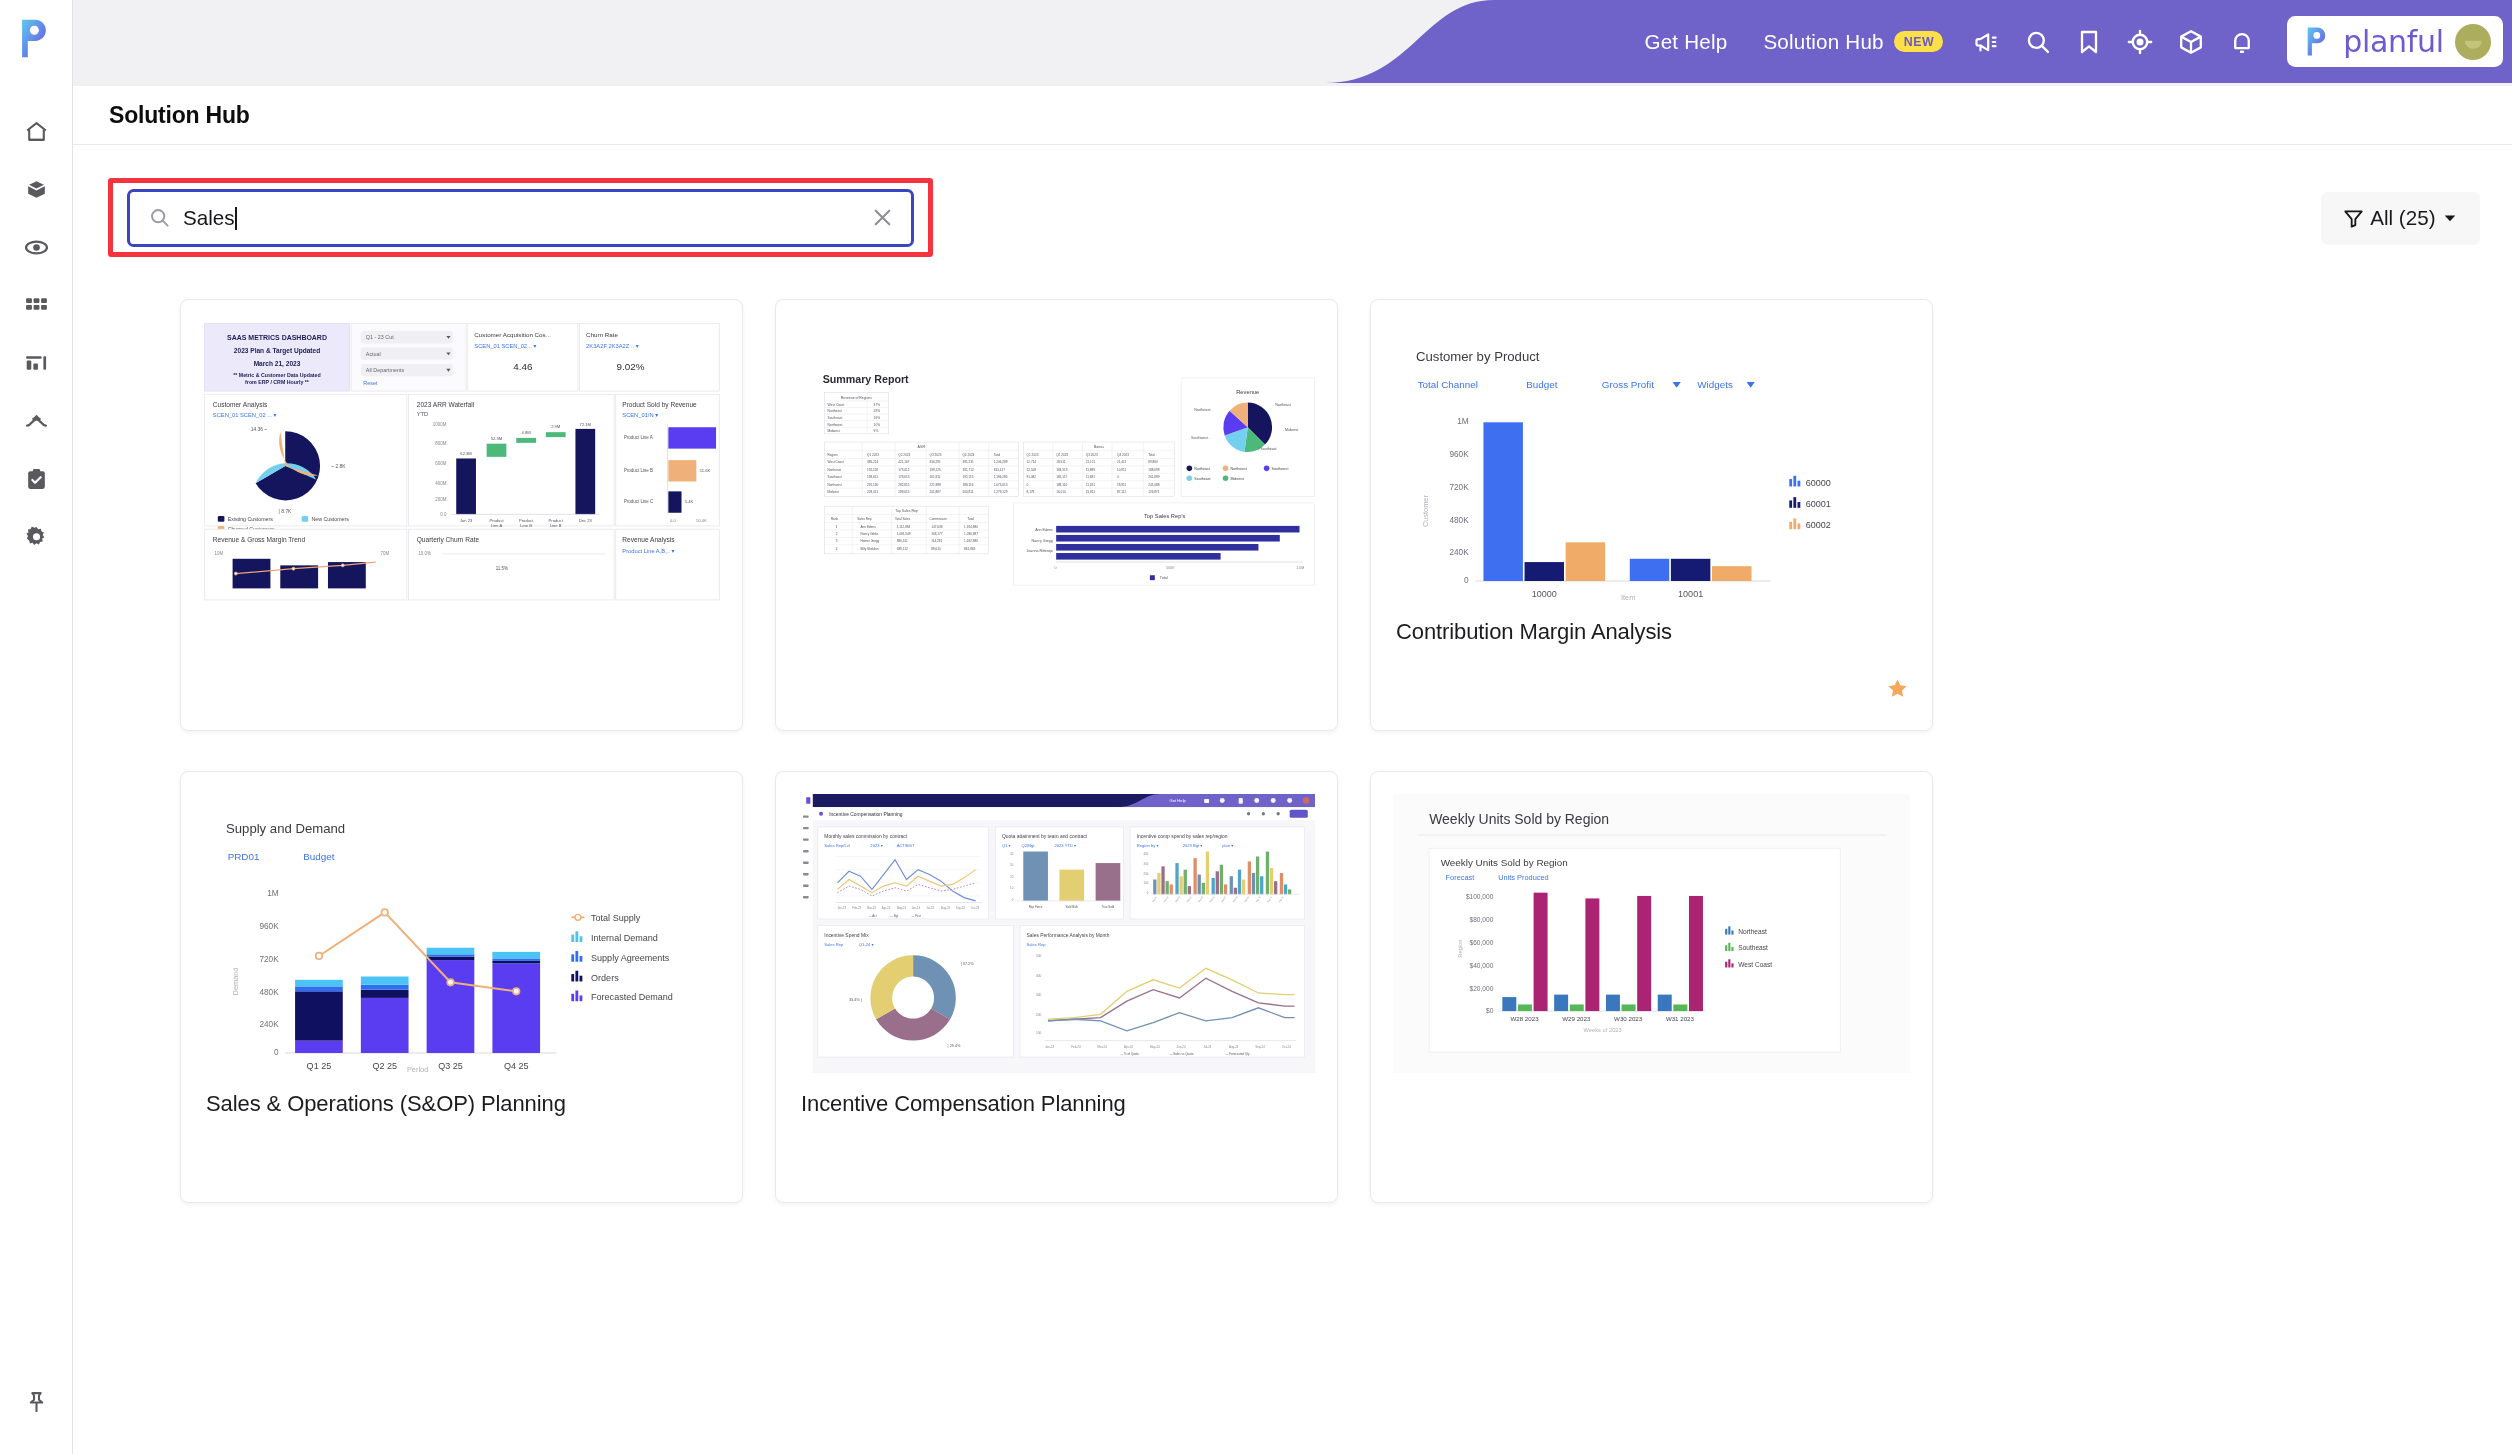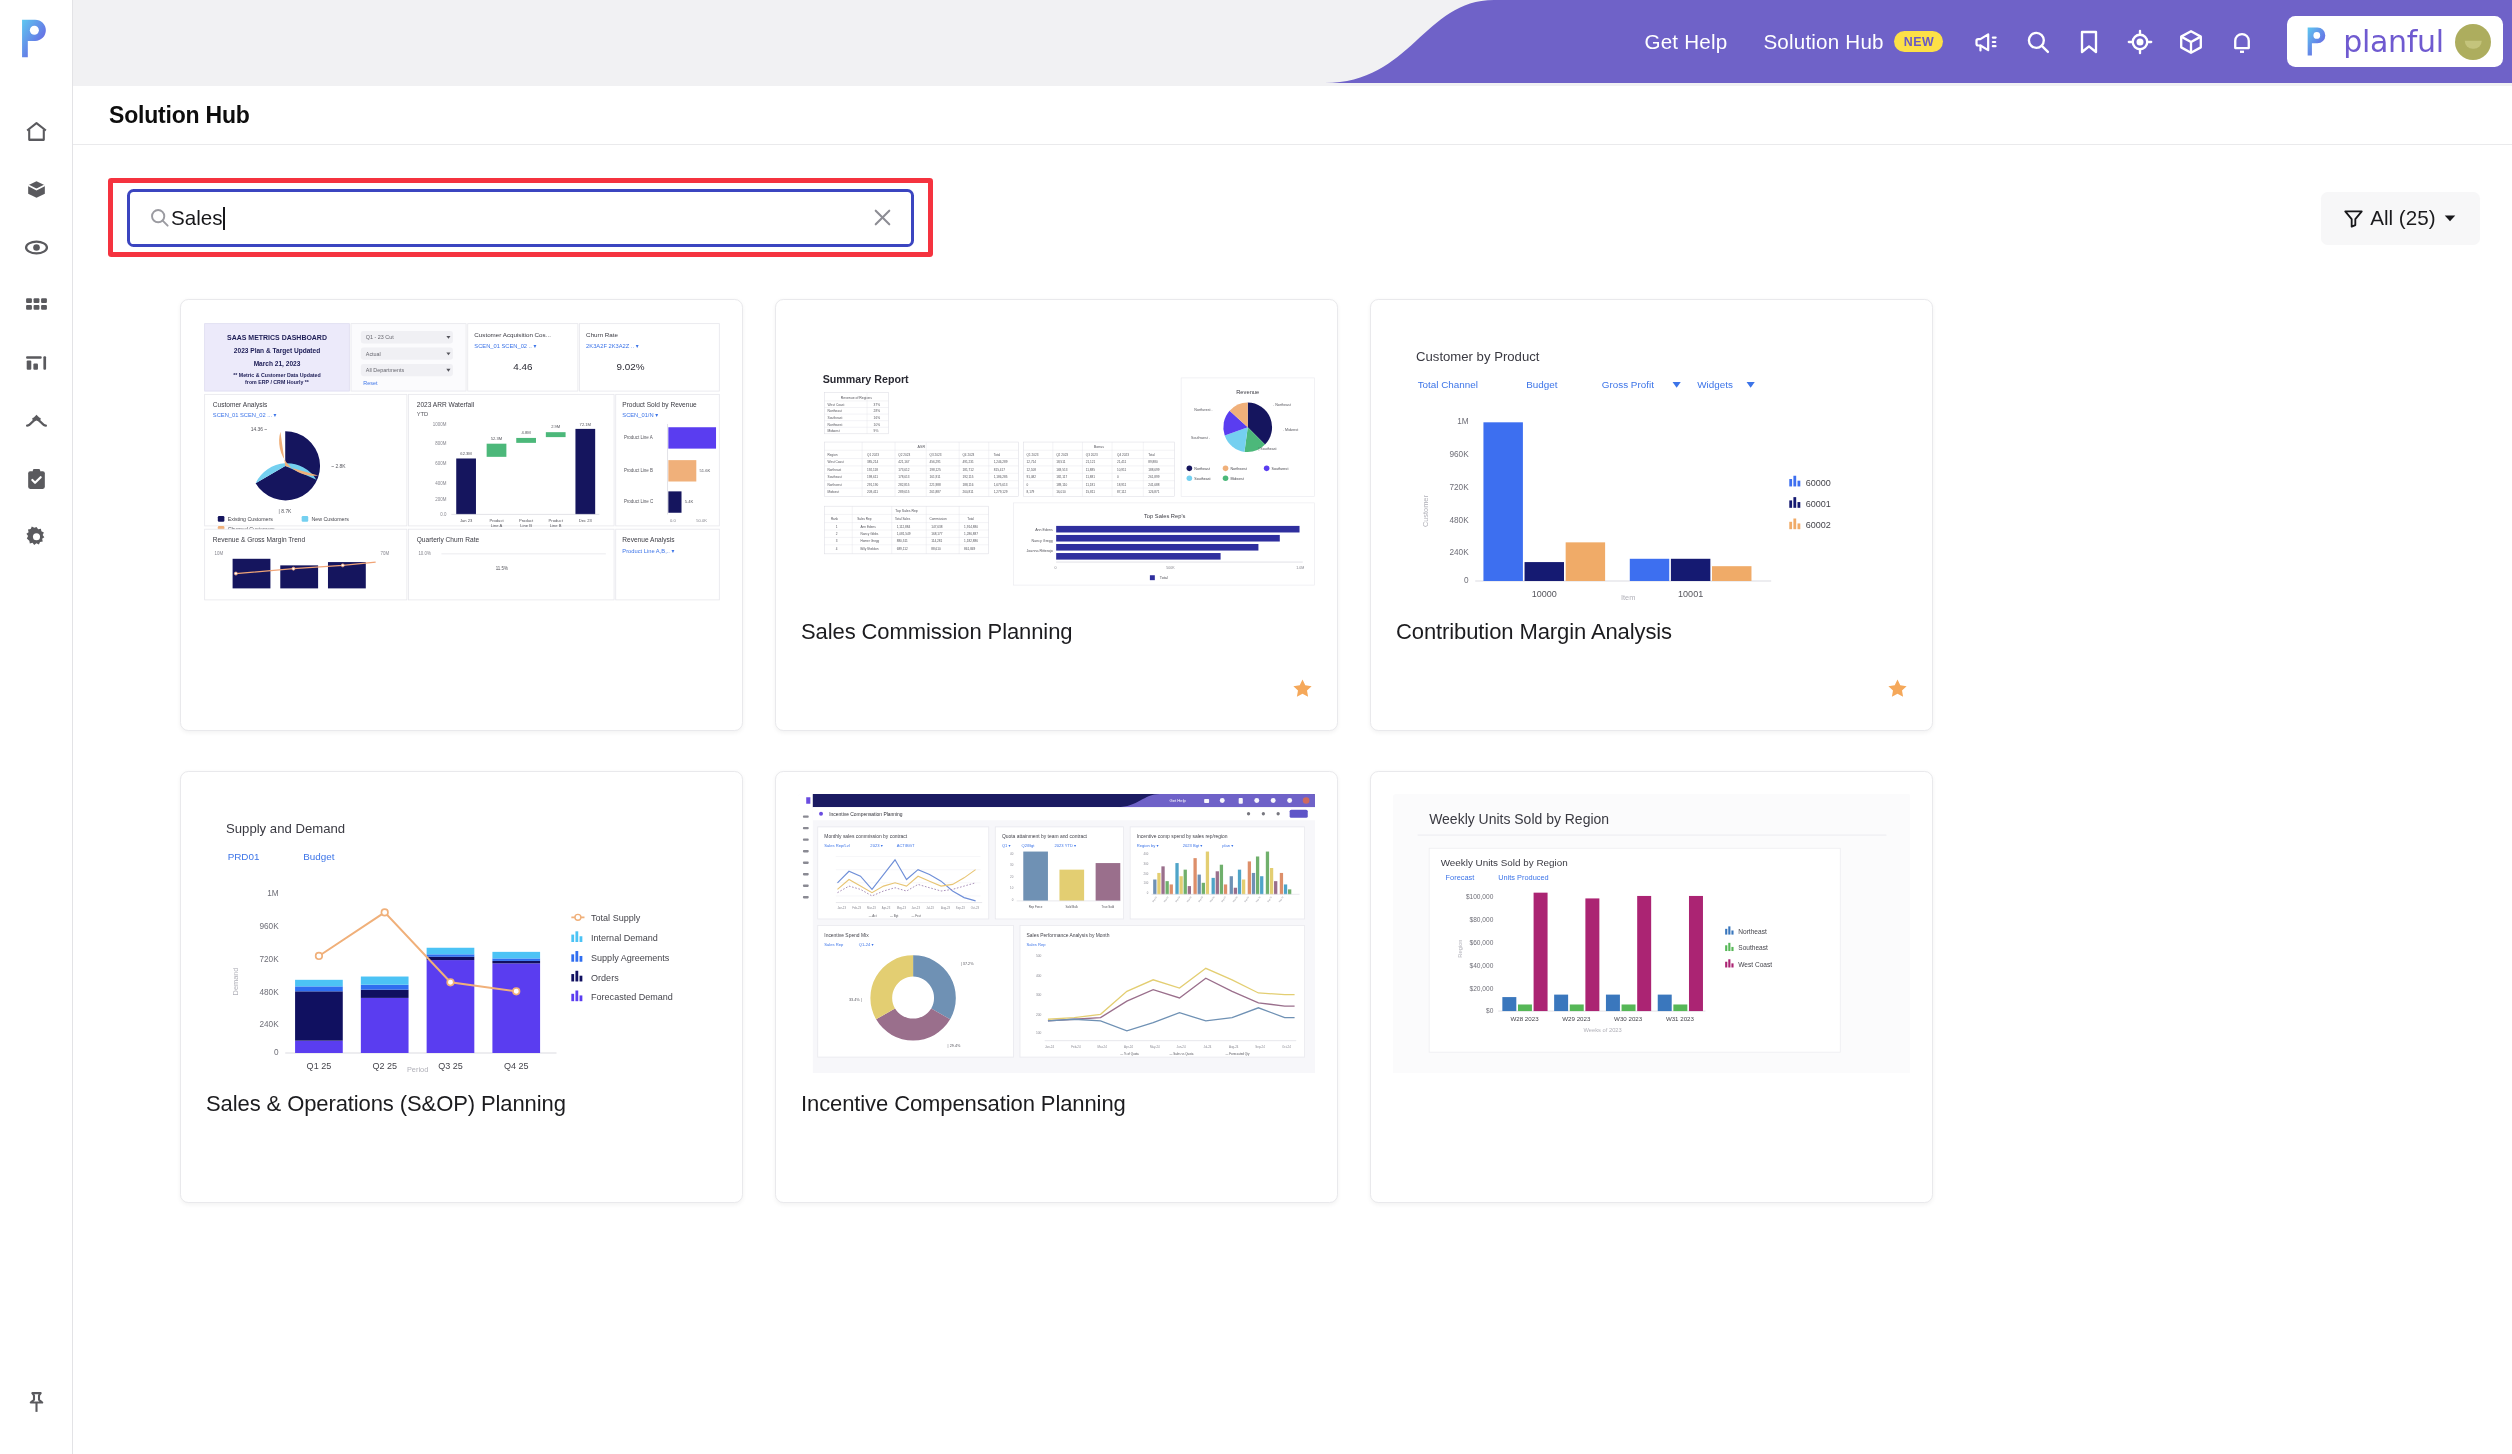--- a/index.html
+++ b/index.html
@@ -138,21 +138,21 @@
     background: #ffffff;
     display: flex; align-items: center; justify-content: center;
   }
   #search-box {
     width: 787px; height: 58px;
     border: 3.3px solid #3b45c0;
     border-radius: 6.6px;
     background: #ffffff;
     display: flex; align-items: center;
     padding: 0 16.5px 0 18px;
-    gap: 0;
+    gap: 12px;
   }
   #search-icon { color: #9b9ba1; display:flex; }
   #search-value {
     flex: 1;
     font-size: 20.6px; color: #17171a;
     position: relative;
     white-space: nowrap;
   }
   #caret {
     display: inline-block;
@@ -756,28 +756,20 @@
           <path d="M314 292h300" stroke="#dcdce2"></path>
           <g font-size="4.4" fill="#86868e" font-family="Liberation Sans">
             <text x="312" y="300">0</text>
               <text x="448" y="300">500K</text>
               <text x="606" y="300">1.0M</text>
           </g>
           <rect x="428" y="308" width="6" height="6" fill="#2f2f9e"></rect>
           <text x="440" y="313" font-size="4.6" fill="#55555c" font-family="Liberation Sans">Total</text>
         </svg>
       </div>
-      <div class="card-footer">
-        <div class="card-title">Sales Commission Planning</div>
-        <span class="card-star">
-          <svg width="23" height="23" viewBox="0 0 24 24" fill="currentColor">
-              <path d="M12 2.6l2.9 6 6.6.95-4.8 4.6 1.15 6.55L12 17.6l-5.85 3.1L7.3 14.15 2.5 9.55l6.6-.95z"></path>
-            </svg>
-        </span>
-      </div>
     </div>
 
     <div class="card">
       <div class="card-thumb">
         <svg class="thumb-inner" viewBox="0 0 630 340" preserveAspectRatio="xMidYMid meet">
           <rect width="630" height="340" fill="#ffffff"></rect>
           <text x="28" y="48" font-size="16" fill="#3a3a42" font-family="Liberation Sans">Customer by Product</text>
           <g font-size="12" fill="#3c74e8" font-family="Liberation Sans">
             <text x="30" y="80">Total Channel</text>
             <text x="162" y="80">Budget</text>

